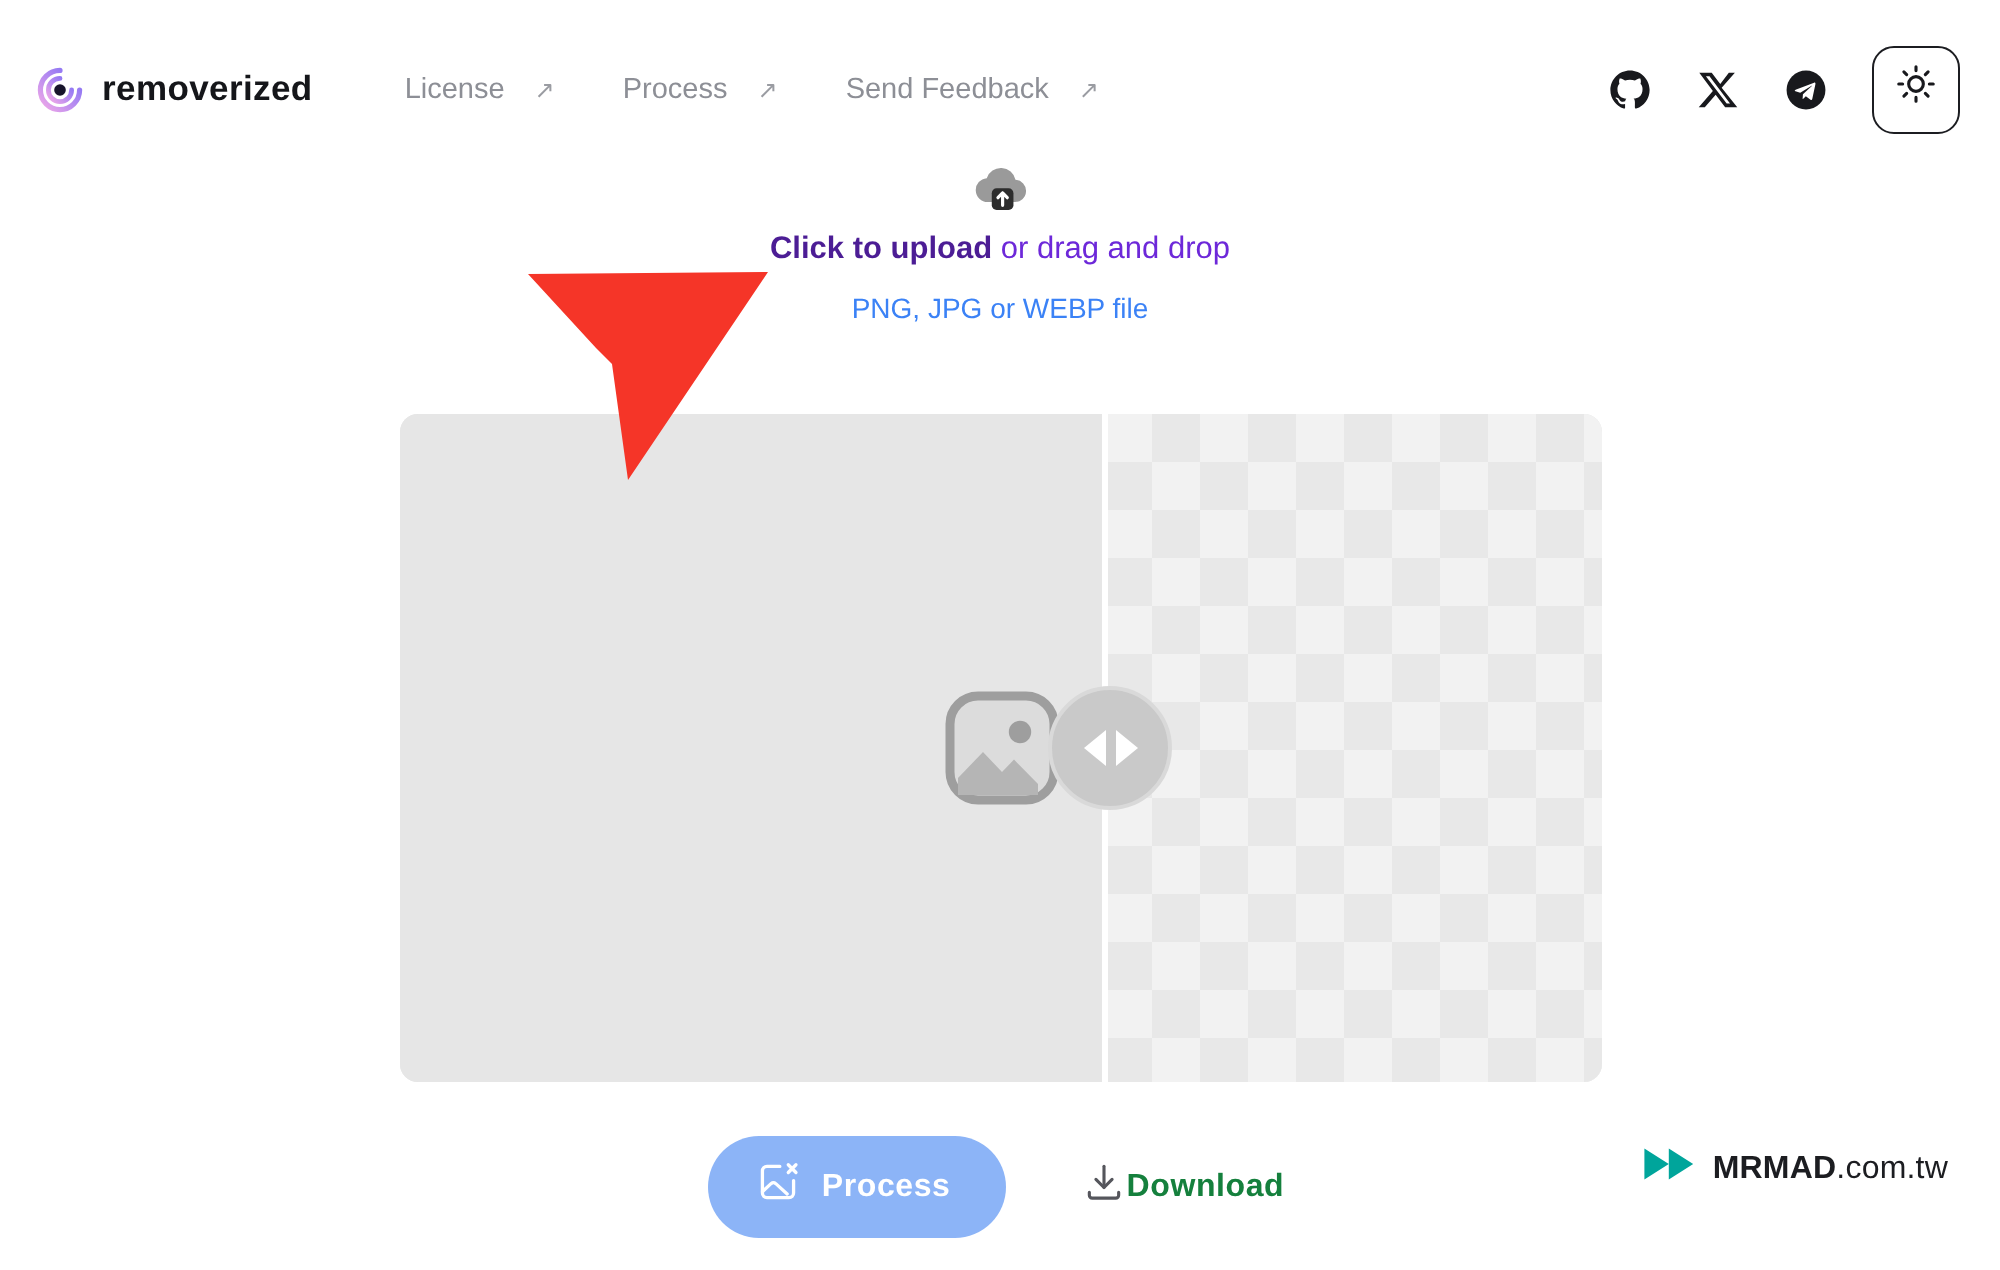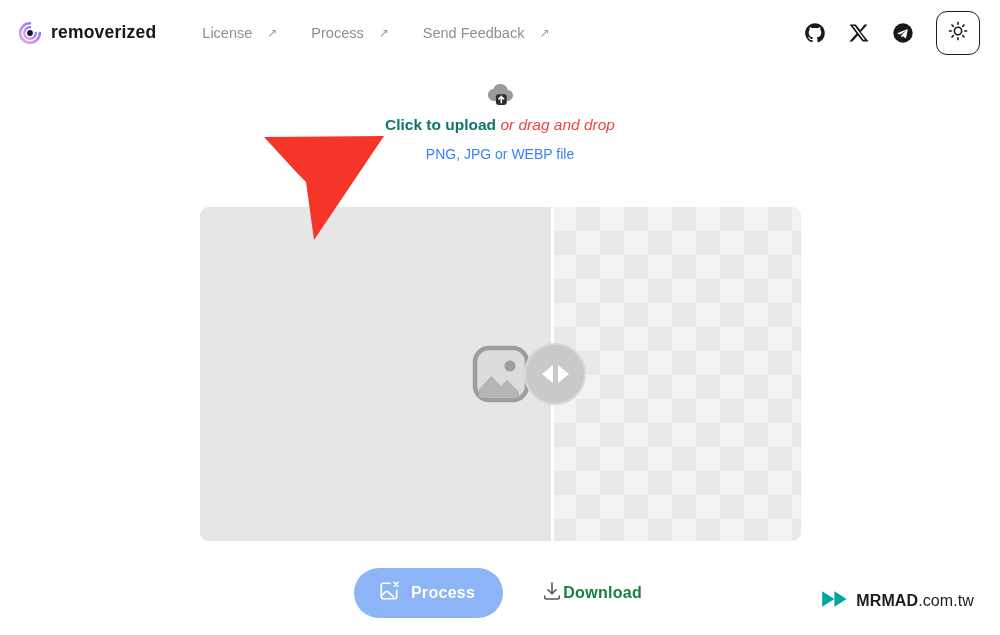--- a/index.html
+++ b/index.html
@@ -12,21 +12,21 @@
     background: #ffffff;
     font-family: "Liberation Sans", sans-serif;
     overflow: hidden;
     position: relative;
     -webkit-font-smoothing: antialiased;
   }
 
   
   .header {
     position: absolute;
-    top: 4px; left: 0;
+    top: 16px; left: 0;
     width: 1000px;
     height: 57px;
     display: flex;
     align-items: center;
     box-sizing: border-box;
     padding: 0 20px 0 18px;
   }
   .brand {
     display: flex;
     align-items: center;
@@ -99,25 +99,24 @@
     cursor: pointer;
   }
   .cloud-icon { width: 30px; height: 28px; display: block; }
   .upload-line {
     margin-top: 8px;
     font-size: 15.5px;
     white-space: nowrap;
   }
   .upload-strong {
     font-weight: bold;
-    color: #0f766e;
+    color: #4c1d95;
   }
   .upload-weak {
-    color: #ef4444;
-    font-style: italic;
+    color: #6d28d9;
   }
   .upload-hint {
     margin-top: 12px;
     font-size: 14px;
     color: #3b82f6;
   }
 
   
   .preview {
     position: absolute;
@@ -230,21 +229,21 @@
     font-weight: bold;
     font-family: "Liberation Sans", sans-serif;
     cursor: pointer;
     letter-spacing: 0.3px;
     padding: 12px 4px;
   }
 
   
   .watermark {
     position: absolute;
-    right: 26px; bottom: 22px;
+    right: 26px; bottom: 38px;
     display: flex;
     align-items: center;
     gap: 8px;
   }
   .wm-text {
     font-size: 16px;
     color: #1c1d21;
     letter-spacing: 0.1px;
   }
   .wm-bold { font-weight: bold; }

